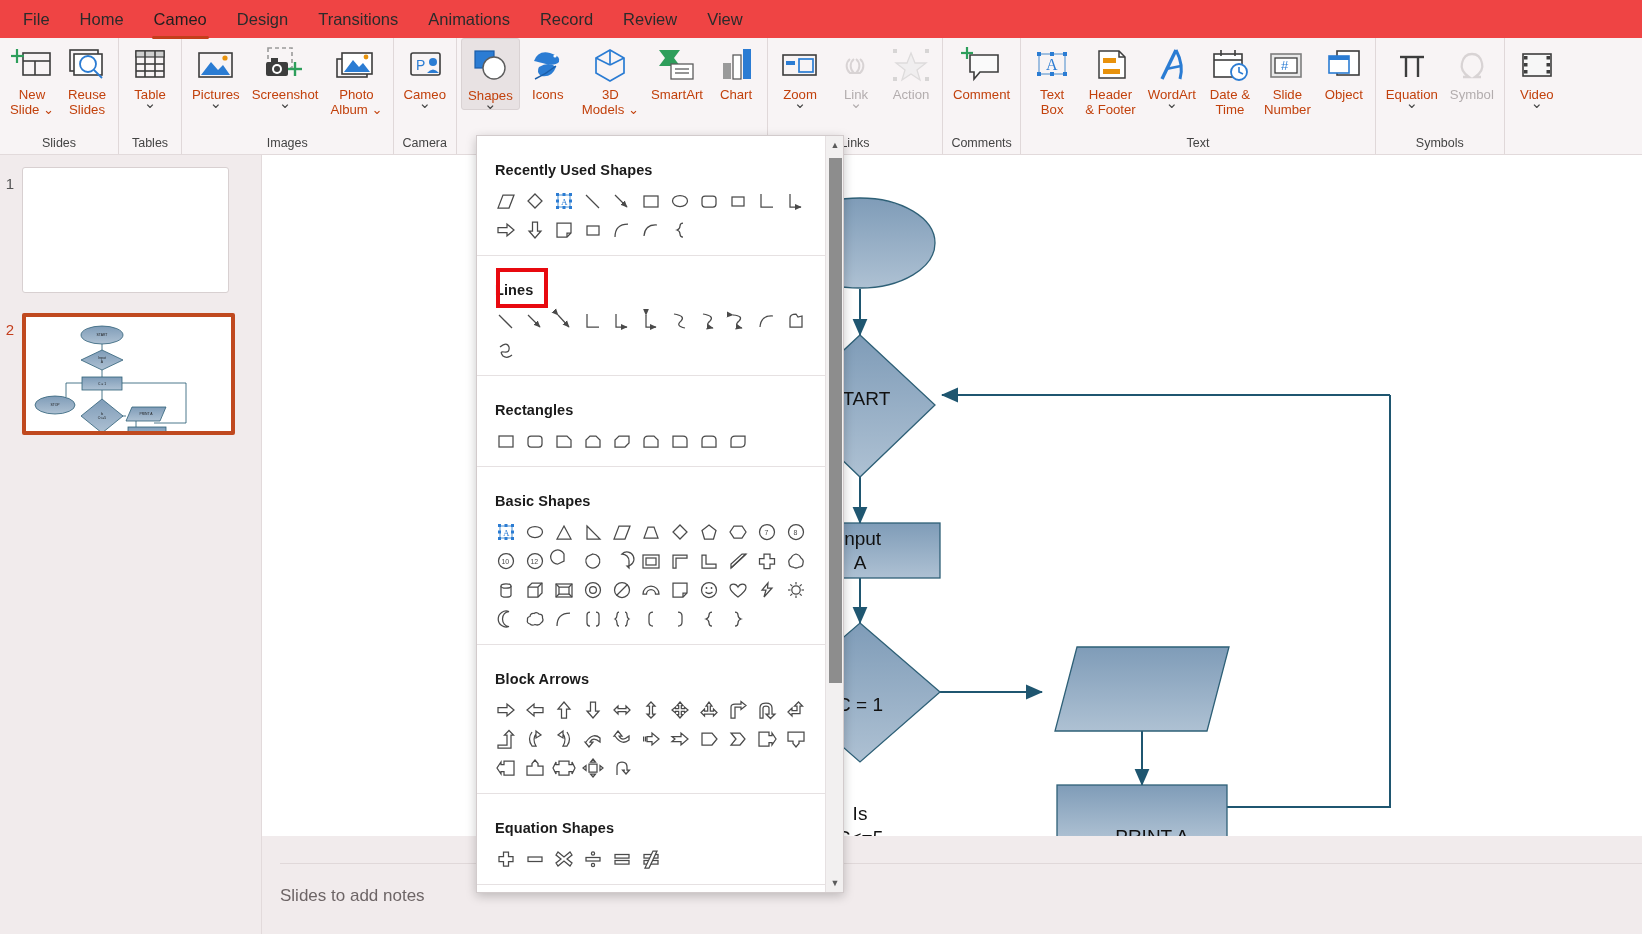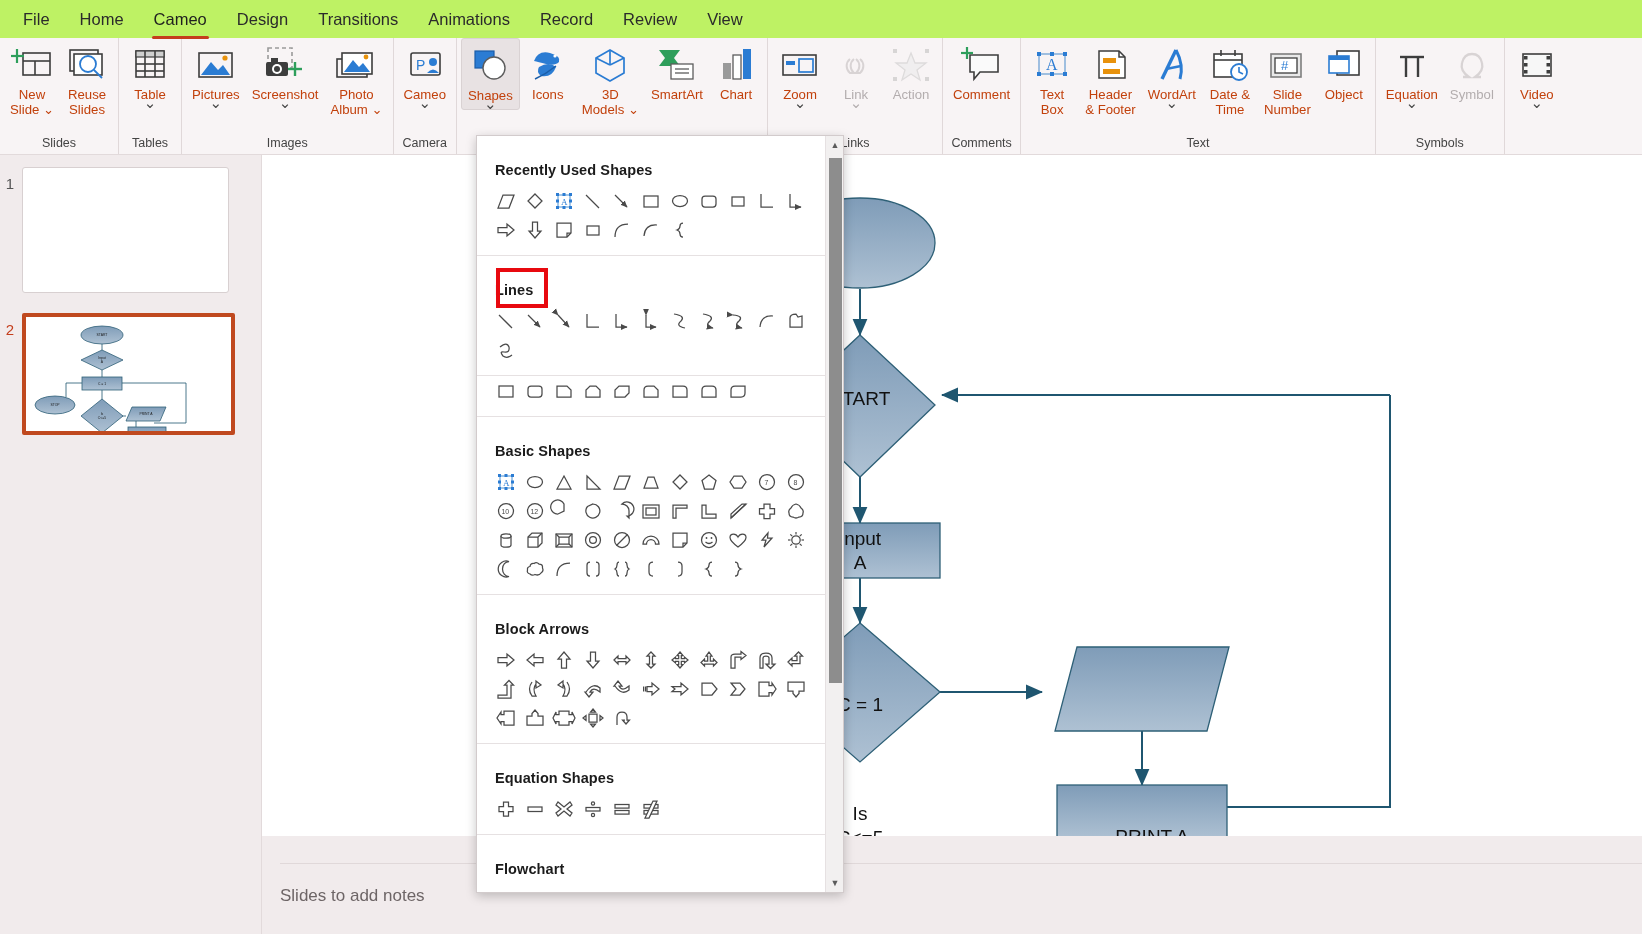--- a/index.html
+++ b/index.html
@@ -8,21 +8,21 @@
     width:1642px; height:934px;
     font-family:"Liberation Sans", sans-serif;
     background:#ffffff;
     overflow:hidden;
     position:relative;
   }
 
   
   #menubar {
     height:38px;
-    background:#bef264;
+    background:#ef4444;
     display:flex;
     align-items:center;
     padding-left:8px;
     position:relative;
     z-index:5;
   }
   .menu-item {
     font-size:16.5px;
     color:#2b2b2b;
     padding:5px 15px;
@@ -856,20 +856,21 @@
             </svg>
           </div>
           <div class="dd-cell">
             <svg width="22" height="22" viewBox="0 0 22 22">
               <path d="M5 8 Q12 2 14 8 Q15 14 9 13 Q4 12 8 17 Q12 20 17 16" stroke="#4a4a4a" stroke-width="1.25" fill="none"></path>
             </svg>
           </div>
         </div>
       </div>
       <div class="dd-sec">
+        <div class="dd-hdr">Rectangles</div>
         <div class="dd-grid">
           <div class="dd-cell">
             <svg width="22" height="22" viewBox="0 0 22 22">
               <rect x="4" y="6" width="14" height="11" stroke="#4a4a4a" stroke-width="1.25" fill="#fff"></rect>
             </svg>
           </div>
           <div class="dd-cell">
             <svg width="22" height="22" viewBox="0 0 22 22">
               <rect x="4" y="6" width="14" height="11" rx="3" stroke="#4a4a4a" stroke-width="1.25" fill="#fff"></rect>
             </svg>

